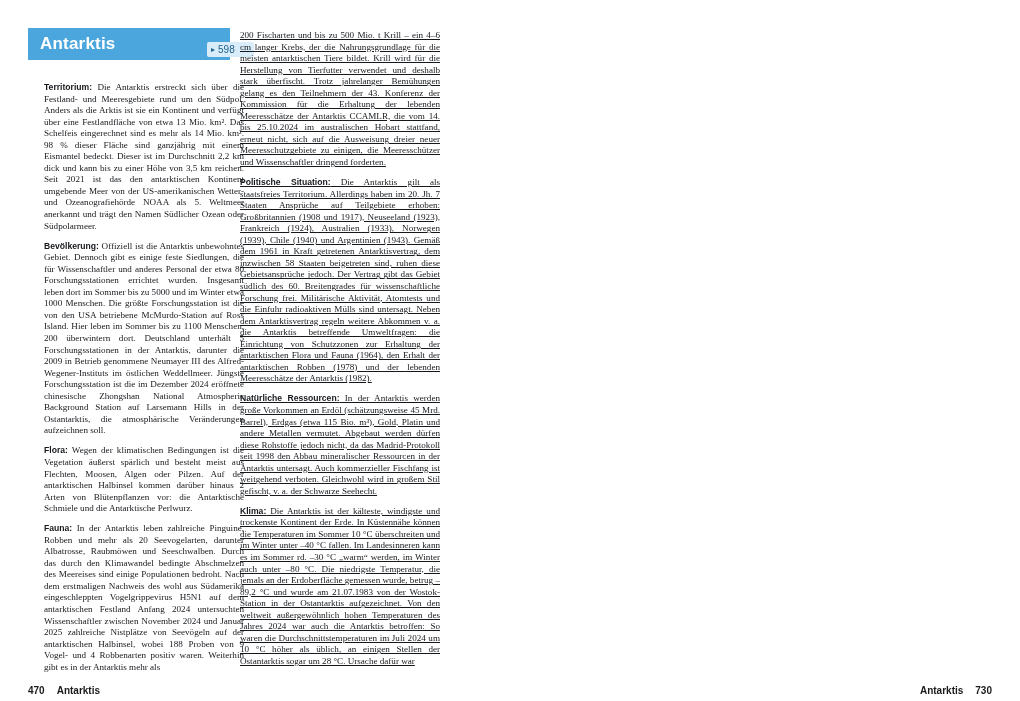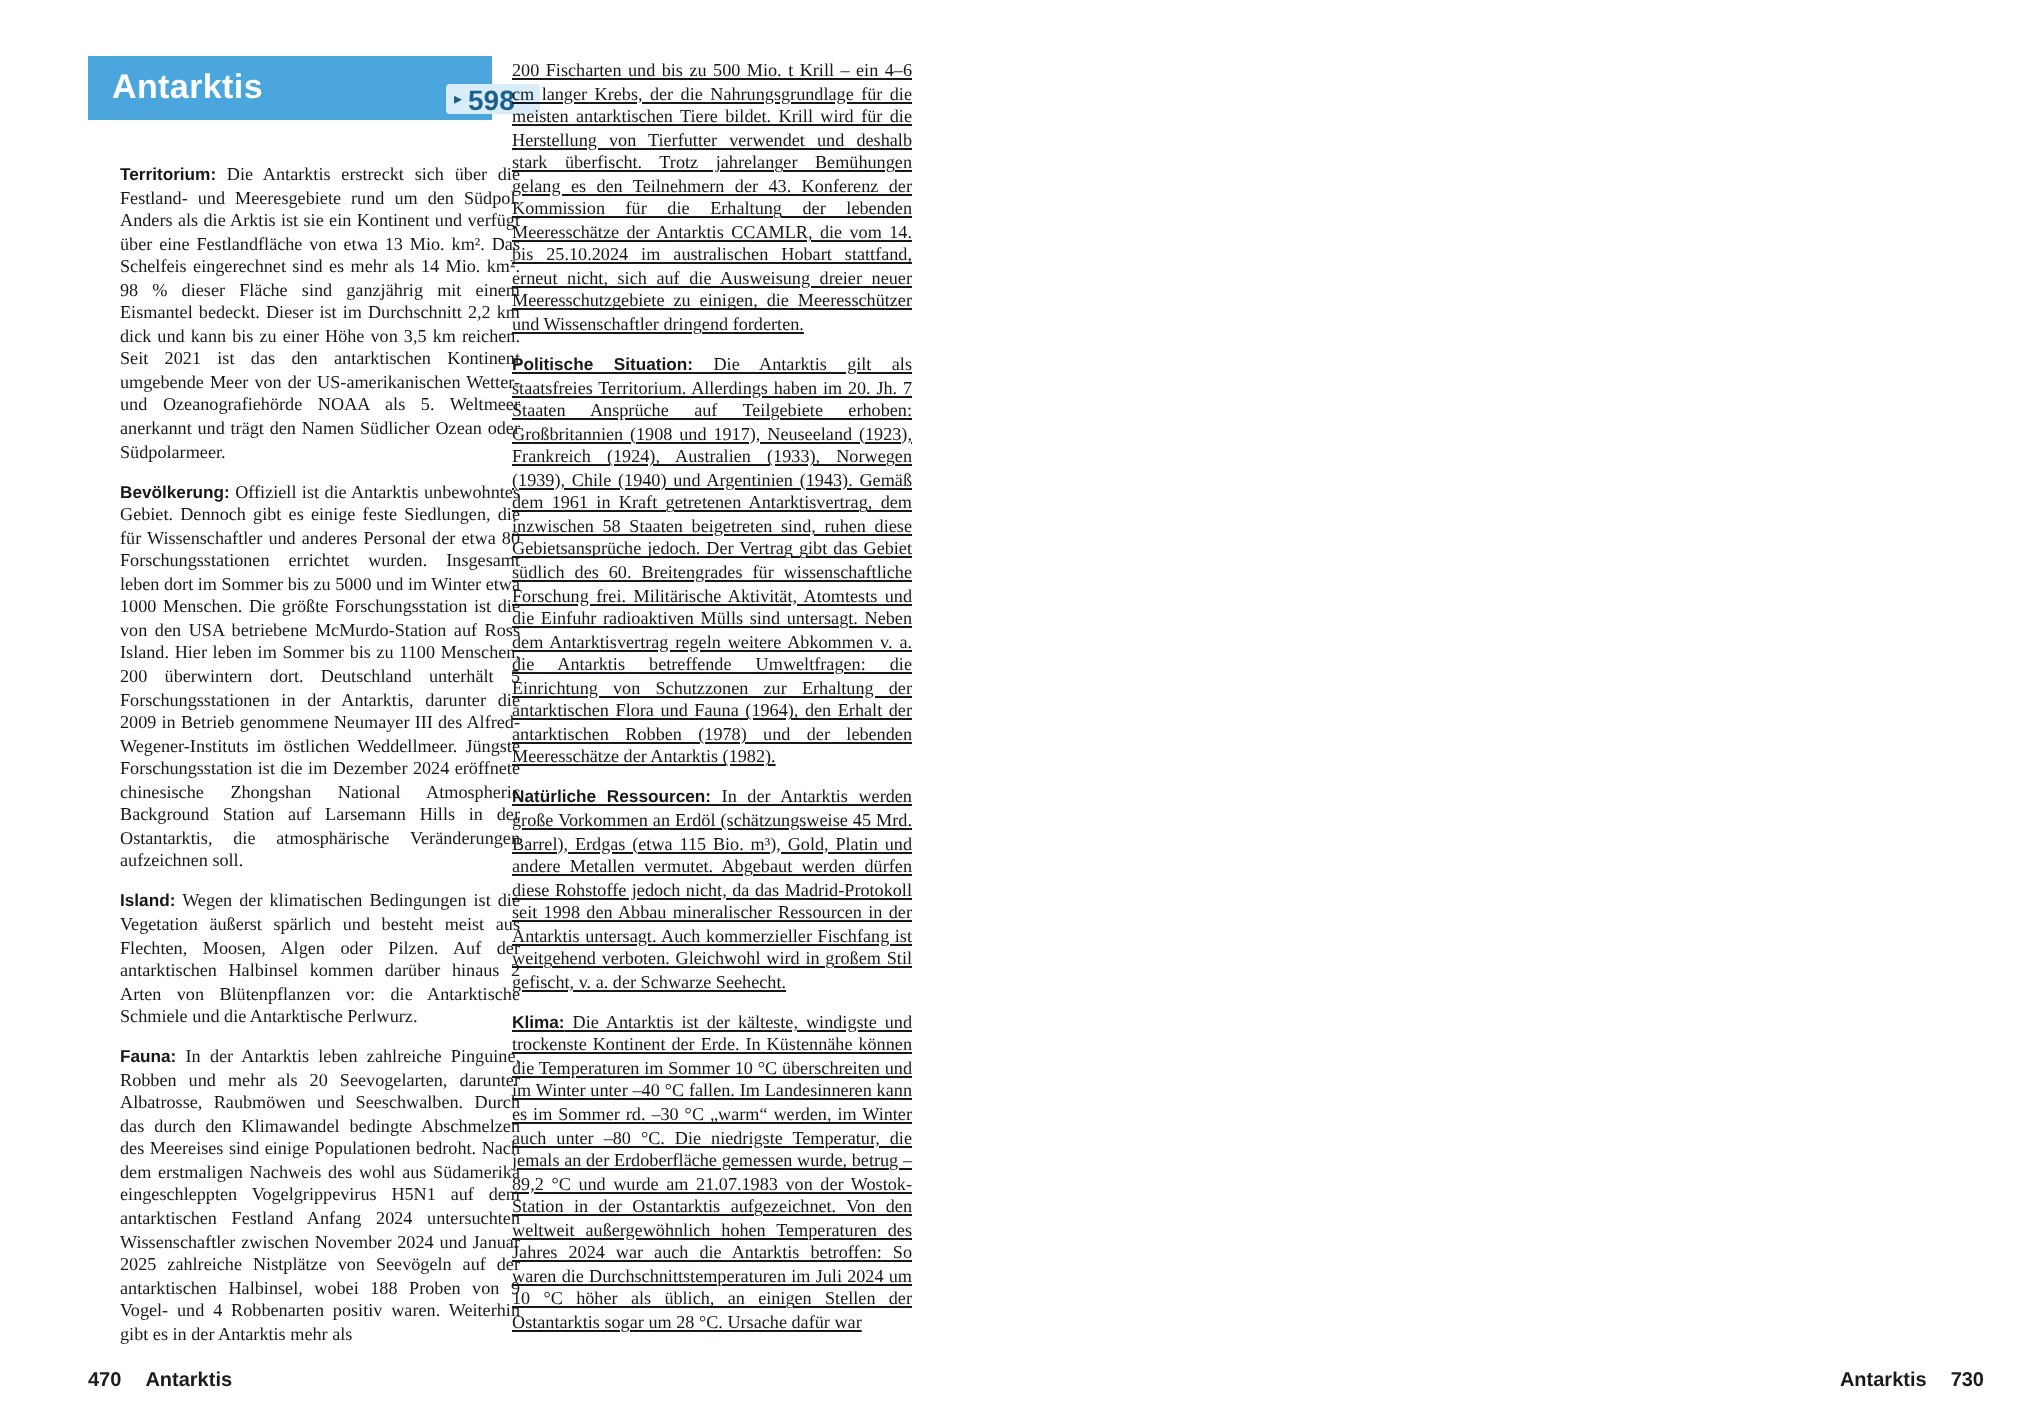--- a/index.html
+++ b/index.html
@@ -1,40 +1,40 @@
 <!DOCTYPE html>
 <html><head>
 <meta charset="utf-8">
 <style>
   html,body{margin:0;padding:0;}
   body{
     width:1020px;height:701px;background:#ffffff;overflow:hidden;
     font-family:"Liberation Serif",serif;color:#15181c;position:relative;
   }
-  .spread{position:absolute;inset:0;display:flex;margin-left:16px;}
+  .spread{position:absolute;inset:0;display:flex;}
   .page{position:relative;height:701px;}
   .page-left{width:510px;}
   .page-right{width:510px;}
 
   
   .title-bar{
     position:absolute;left:28px;top:28px;width:202px;height:32px;
     background:#4aa6dd;display:flex;align-items:center;
   }
   .title-bar .t{
     font-family:"Liberation Sans",sans-serif;font-weight:bold;font-size:17px;
     color:#ffffff;padding-left:12px;letter-spacing:.2px;
   }
   .xref{
     position:absolute;left:207px;top:42px;height:15px;min-width:38px;
     background:#d8ecf9;border-radius:2px;display:flex;align-items:center;
     padding:0 5px 0 4px;
   }
   .xref .arrow{color:#1c5f8c;font-size:8px;margin-right:3px;line-height:1;}
-  .xref .num{font-family:"Liberation Sans",sans-serif;font-size:14px;color:#1c5f8c;font-weight:bold;}
+  .xref .num{font-family:"Liberation Sans",sans-serif;font-size:10px;color:#1c5f8c;font-weight:normal;}
 
   
   .col{
     position:absolute;font-size:9.1px;line-height:11.55px;
     text-align:justify;
   }
   .col p{margin:0 0 8.5px 0;}
   .col p:last-child{margin-bottom:0;}
   .col b{font-family:"Liberation Sans",sans-serif;font-weight:bold;font-size:8.6px;}
 
@@ -62,21 +62,21 @@
     </div>
 
     <div class="xref">
       <span class="arrow">▸</span>
       <span class="num">598</span>
     </div>
 
     <div class="col c1" id="col1">
         <p><b>Territorium:</b> Die Antarktis erstreckt sich über die Festland- und Meeresgebiete rund um den Südpol. Anders als die Arktis ist sie ein Kontinent und verfügt über eine Festlandfläche von etwa 13 Mio. km². Das Schelfeis eingerechnet sind es mehr als 14 Mio. km². 98 % dieser Fläche sind ganzjährig mit einem Eismantel bedeckt. Dieser ist im Durchschnitt 2,2 km dick und kann bis zu einer Höhe von 3,5 km reichen. Seit 2021 ist das den antarktischen Kontinent umgebende Meer von der US-amerikanischen Wetter- und Ozeanografiehörde NOAA als 5. Weltmeer anerkannt und trägt den Namen Südlicher Ozean oder Südpolarmeer.</p>
         <p><b>Bevölkerung:</b> Offiziell ist die Antarktis unbewohntes Gebiet. Dennoch gibt es einige feste Siedlungen, die für Wissenschaftler und anderes Personal der etwa 80 Forschungsstationen errichtet wurden. Insgesamt leben dort im Sommer bis zu 5000 und im Winter etwa 1000 Menschen. Die größte Forschungsstation ist die von den USA betriebene McMurdo-Station auf Ross Island. Hier leben im Sommer bis zu 1100 Menschen, 200 überwintern dort. Deutschland unterhält 5 Forschungsstationen in der Antarktis, darunter die 2009 in Betrieb genommene Neumayer III des Alfred-Wegener-Instituts im östlichen Weddellmeer. Jüngste Forschungsstation ist die im Dezember 2024 eröffnete chinesische Zhongshan National Atmospheric Background Station auf Larsemann Hills in der Ostantarktis, die atmosphärische Veränderungen aufzeichnen soll.</p>
-        <p><b>Island:</b> Wegen der klimatischen Bedingungen ist die Vegetation äußerst spärlich und besteht meist aus Flechten, Moosen, Algen oder Pilzen. Auf der antarktischen Halbinsel kommen darüber hinaus 2 Arten von Blütenpflanzen vor: die Antarktische Schmiele und die Antarktische Perlwurz.</p>
+        <p><b>Flora:</b> Wegen der klimatischen Bedingungen ist die Vegetation äußerst spärlich und besteht meist aus Flechten, Moosen, Algen oder Pilzen. Auf der antarktischen Halbinsel kommen darüber hinaus 2 Arten von Blütenpflanzen vor: die Antarktische Schmiele und die Antarktische Perlwurz.</p>
         <p><b>Fauna:</b> In der Antarktis leben zahlreiche Pinguine, Robben und mehr als 20 Seevogelarten, darunter Albatrosse, Raubmöwen und Seeschwalben. Durch das durch den Klimawandel bedingte Abschmelzen des Meereises sind einige Populationen bedroht. Nach dem erstmaligen Nachweis des wohl aus Südamerika eingeschleppten Vogelgrippevirus H5N1 auf dem antarktischen Festland Anfang 2024 untersuchten Wissenschaftler zwischen November 2024 und Januar 2025 zahlreiche Nistplätze von Seevögeln auf der antarktischen Halbinsel, wobei 188 Proben von 9 Vogel- und 4 Robbenarten positiv waren. Weiterhin gibt es in der Antarktis mehr als</p>
       </div>
     <div class="col c2" id="col2">
         <p>200 Fischarten und bis zu 500 Mio. t Krill – ein 4–6 cm langer Krebs, der die Nahrungsgrundlage für die meisten antarktischen Tiere bildet. Krill wird für die Herstellung von Tierfutter verwendet und deshalb stark überfischt. Trotz jahrelanger Bemühungen gelang es den Teilnehmern der 43. Konferenz der Kommission für die Erhaltung der lebenden Meeresschätze der Antarktis CCAMLR, die vom 14. bis 25.10.2024 im australischen Hobart stattfand, erneut nicht, sich auf die Ausweisung dreier neuer Meeresschutzgebiete zu einigen, die Meeresschützer und Wissenschaftler dringend forderten.</p>
         <p><b>Politische Situation:</b> Die Antarktis gilt als staatsfreies Territorium. Allerdings haben im 20. Jh. 7 Staaten Ansprüche auf Teilgebiete erhoben: Großbritannien (1908 und 1917), Neuseeland (1923), Frankreich (1924), Australien (1933), Norwegen (1939), Chile (1940) und Argentinien (1943). Gemäß dem 1961 in Kraft getretenen Antarktisvertrag, dem inzwischen 58 Staaten beigetreten sind, ruhen diese Gebietsansprüche jedoch. Der Vertrag gibt das Gebiet südlich des 60. Breitengrades für wissenschaftliche Forschung frei. Militärische Aktivität, Atomtests und die Einfuhr radioaktiven Mülls sind untersagt. Neben dem Antarktisvertrag regeln weitere Abkommen v. a. die Antarktis betreffende Umweltfragen: die Einrichtung von Schutzzonen zur Erhaltung der antarktischen Flora und Fauna (1964), den Erhalt der antarktischen Robben (1978) und der lebenden Meeresschätze der Antarktis (1982).</p>
         <p><b>Natürliche Ressourcen:</b> In der Antarktis werden große Vorkommen an Erdöl (schätzungsweise 45 Mrd. Barrel), Erdgas (etwa 115 Bio. m³), Gold, Platin und andere Metallen vermutet. Abgebaut werden dürfen diese Rohstoffe jedoch nicht, da das Madrid-Protokoll seit 1998 den Abbau mineralischer Ressourcen in der Antarktis untersagt. Auch kommerzieller Fischfang ist weitgehend verboten. Gleichwohl wird in großem Stil gefischt, v. a. der Schwarze Seehecht.</p>
         <p><b>Klima:</b> Die Antarktis ist der kälteste, windigste und trockenste Kontinent der Erde. In Küstennähe können die Temperaturen im Sommer 10 °C überschreiten und im Winter unter –40 °C fallen. Im Landesinneren kann es im Sommer rd. –30 °C „warm“ werden, im Winter auch unter –80 °C. Die niedrigste Temperatur, die jemals an der Erdoberfläche gemessen wurde, betrug –89,2 °C und wurde am 21.07.1983 von der Wostok-Station in der Ostantarktis aufgezeichnet. Von den weltweit außergewöhnlich hohen Temperaturen des Jahres 2024 war auch die Antarktis betroffen: So waren die Durchschnittstemperaturen im Juli 2024 um 10 °C höher als üblich, an einigen Stellen der Ostantarktis sogar um 28 °C. Ursache dafür war</p>
       </div>
 
     <div class="footer footer-left">

